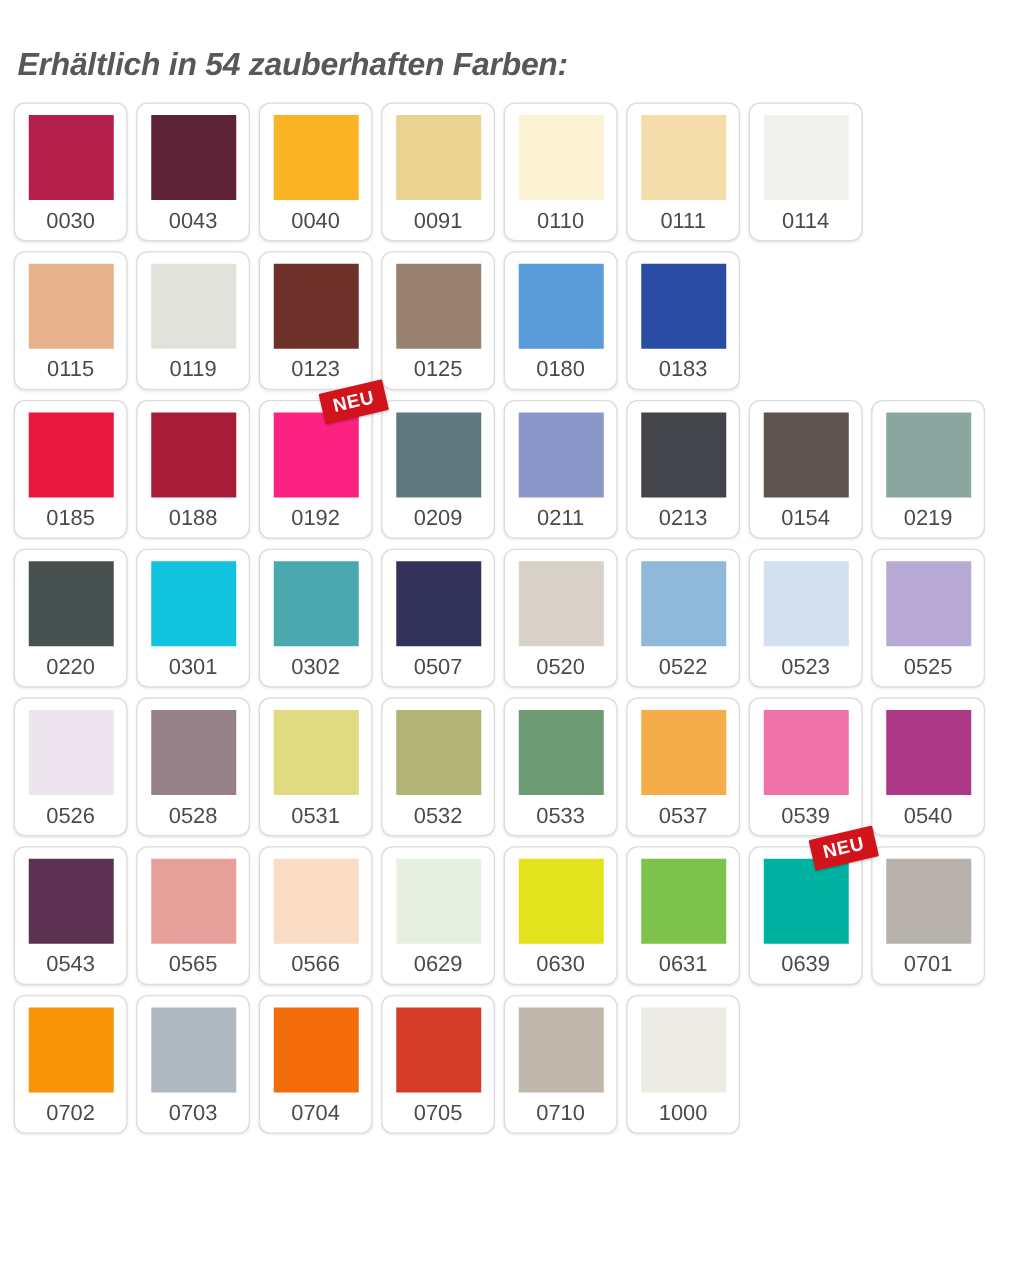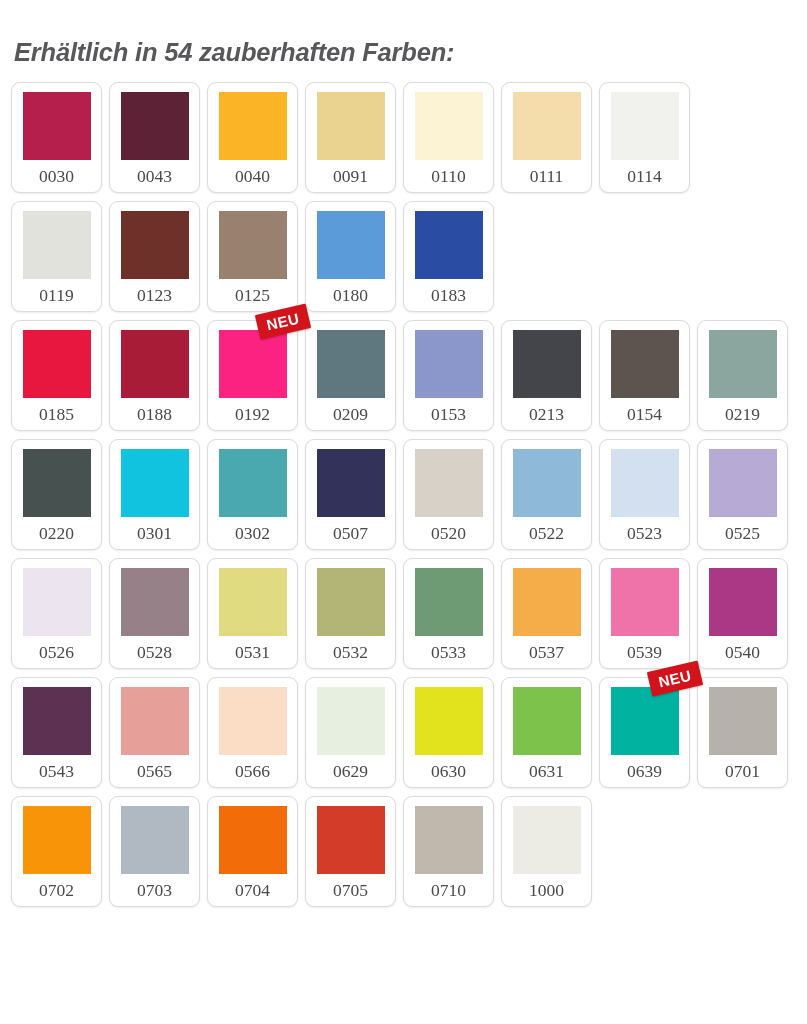--- a/index.html
+++ b/index.html
@@ -63,21 +63,21 @@
   .swatch-card:last-child { margin-right: 0; }
   .swatch-chip {
     width: 68px;
     height: 68px;
     margin-top: 9px;
     box-sizing: border-box;
     flex: 0 0 auto;
   }
   .swatch-code {
     margin-top: 6px;
-    font-family: Liberation Serif, serif;
+    font-family: Liberation Sans, sans-serif;
     font-size: 17.5px;
     font-weight: normal;
     color: #4a4a4a;
     letter-spacing: 0px;
     line-height: 20px;
   }
   .neu-badge {
     position: absolute;
     top: -12px;
     right: -12px;
@@ -131,20 +131,24 @@
           <div class="swatch-chip" style="background: rgb(244, 220, 171);"></div>
           <div class="swatch-code">0111</div>
         </div>
         <div class="swatch-card">
           <div class="swatch-chip" style="background: rgb(241, 242, 238);"></div>
           <div class="swatch-code">0114</div>
         </div>
       </div>
       <div class="swatch-row">
         <div class="swatch-card">
+          <div class="swatch-chip" style="background: rgb(230, 178, 139);"></div>
+          <div class="swatch-code">0115</div>
+        </div>
+        <div class="swatch-card">
           <div class="swatch-chip" style="background: rgb(226, 226, 220);"></div>
           <div class="swatch-code">0119</div>
         </div>
         <div class="swatch-card">
           <div class="swatch-chip" style="background: rgb(109, 49, 41);"></div>
           <div class="swatch-code">0123</div>
         </div>
         <div class="swatch-card">
           <div class="swatch-chip" style="background: rgb(152, 130, 111);"></div>
           <div class="swatch-code">0125</div>
@@ -171,21 +175,21 @@
           <div class="swatch-chip" style="background: rgb(251, 34, 129);"></div>
           <div class="swatch-code">0192</div>
           <div class="neu-badge">NEU</div>
         </div>
         <div class="swatch-card">
           <div class="swatch-chip" style="background: rgb(95, 120, 128);"></div>
           <div class="swatch-code">0209</div>
         </div>
         <div class="swatch-card">
           <div class="swatch-chip" style="background: rgb(139, 151, 203);"></div>
-          <div class="swatch-code">0153</div>
+          <div class="swatch-code">0211</div>
         </div>
         <div class="swatch-card">
           <div class="swatch-chip" style="background: rgb(68, 68, 75);"></div>
           <div class="swatch-code">0213</div>
         </div>
         <div class="swatch-card">
           <div class="swatch-chip" style="background: rgb(93, 84, 80);"></div>
           <div class="swatch-code">0154</div>
         </div>
         <div class="swatch-card">

